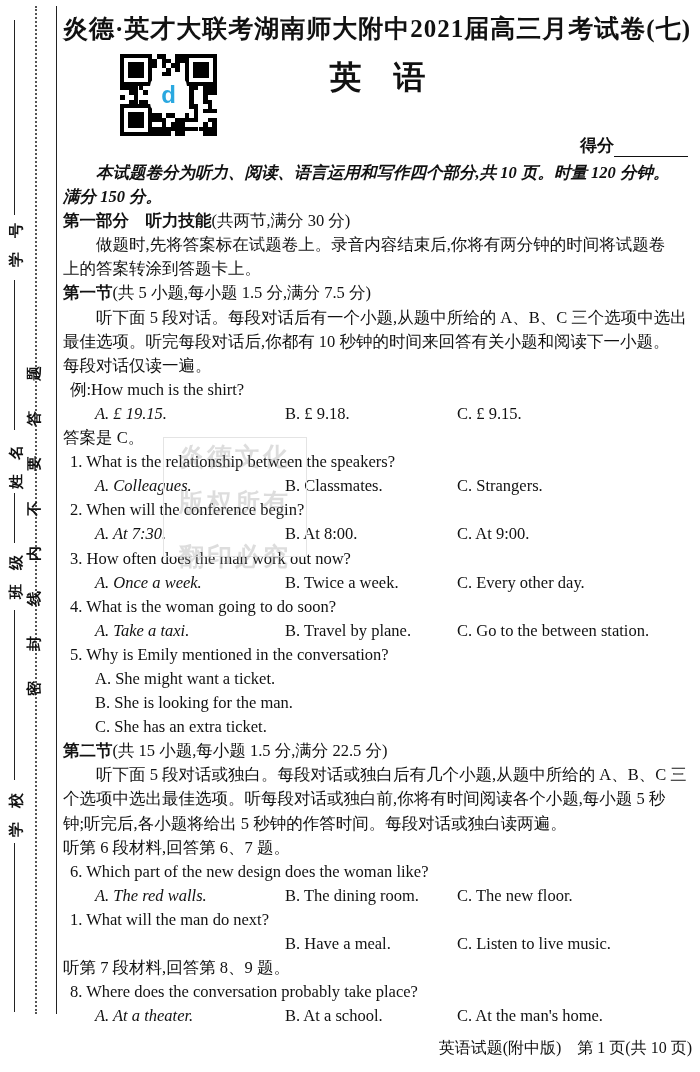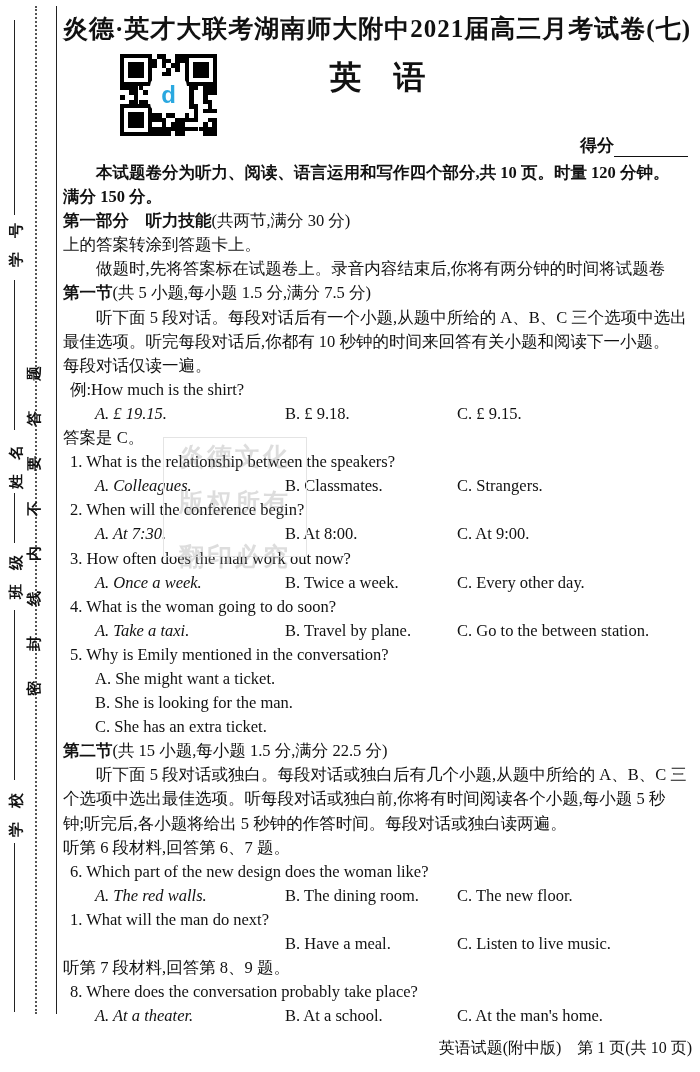--- a/index.html
+++ b/index.html
@@ -38,21 +38,21 @@
   .qr-finder{position:absolute;width:32px;height:32px;border:4.5px solid #000;box-sizing:border-box;}
   .qr-finder::after{content:"";position:absolute;inset:4px;background:#000;}
   .qr-logo{
     position:absolute;left:32px;top:24px;width:33px;height:33px;background:#fff;border-radius:8px;
     display:flex;align-items:center;justify-content:center;box-shadow:0 0 0 2px #fff;
   }
   .qr-logo span{color:#2aa8e0;font-size:24px;font-weight:700;font-family:"Liberation Sans",sans-serif;}
   
   .content{position:absolute;left:63px;top:161px;width:629px;font-size:16.5px;}
   .line{position:relative;height:24.1px;line-height:24.1px;white-space:nowrap;}
-  .line.b{font-weight:700;}
+  .line.b{font-weight:700;font-style:italic;}
   .line.ind{text-indent:33px;}
   .line.q{padding-left:7px;}
   .line.optline{padding-left:32px;}
   .sec-bold{font-weight:700;}
   .sec-paren{font-weight:400;}
   .opt{position:absolute;top:0;}
   .opt.oa{left:32px;font-style:italic;}
   .opt.ob{left:222px;}
   .opt.oc{left:394px;}
   
@@ -201,22 +201,22 @@
   <div class="watermark">
     <div class="wm-line" style="top:2px;">炎德文化</div>
     <div class="wm-line" style="top:48px;">版权所有</div>
     <div class="wm-line" style="top:102px;">翻印必究</div>
   </div>
 
   <div class="content" id="content">
       <div class="line ind b">本试题卷分为听力、阅读、语言运用和写作四个部分,共 10 页。时量 120 分钟。</div>
       <div class="line  b">满分 150 分。</div>
       <div class="line"><span class="sec-bold">第一部分　听力技能</span><span class="sec-paren">(共两节,满分 30 分)</span></div>
+      <div class="line ind">做题时,先将答案标在试题卷上。录音内容结束后,你将有两分钟的时间将试题卷</div>
       <div class="line">上的答案转涂到答题卡上。</div>
-      <div class="line ind">做题时,先将答案标在试题卷上。录音内容结束后,你将有两分钟的时间将试题卷</div>
       <div class="line"><span class="sec-bold">第一节</span><span class="sec-paren">(共 5 小题,每小题 1.5 分,满分 7.5 分)</span></div>
       <div class="line ind">听下面 5 段对话。每段对话后有一个小题,从题中所给的 A、B、C 三个选项中选出</div>
       <div class="line">最佳选项。听完每段对话后,你都有 10 秒钟的时间来回答有关小题和阅读下一小题。</div>
       <div class="line">每段对话仅读一遍。</div>
       <div class="line q">例:How much is the shirt?</div>
       <div class="line">
         <span class="opt oa">A. £ 19.15.</span>
         <span class="opt ob">B. £ 9.18.</span>
         <span class="opt oc">C. £ 9.15.</span>
       </div>

